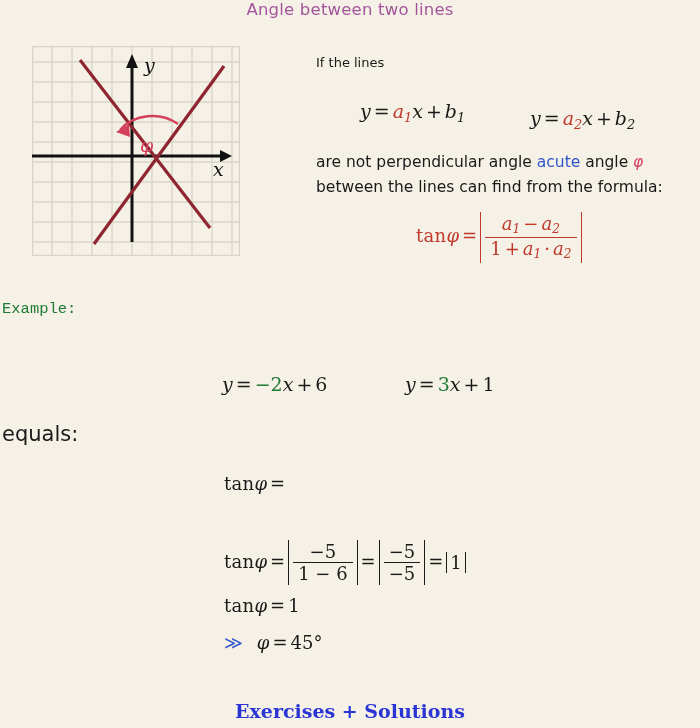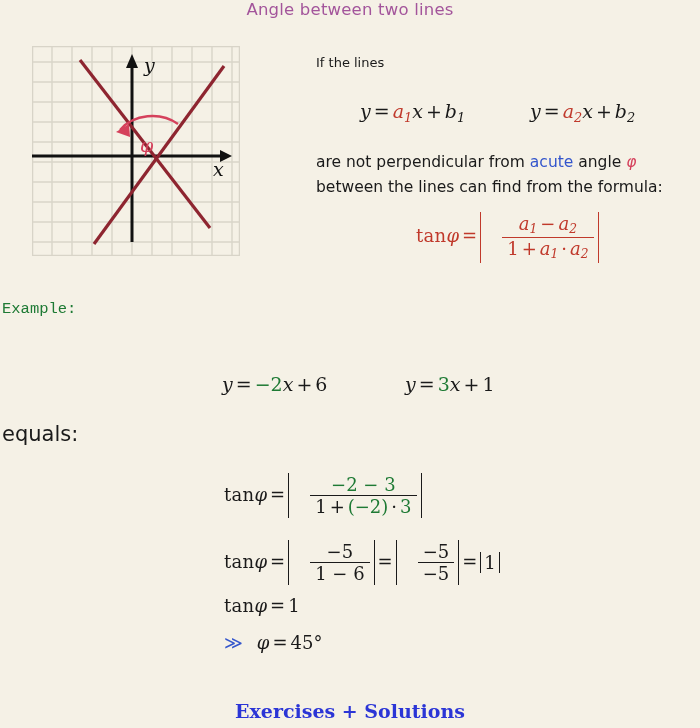--- a/index.html
+++ b/index.html
@@ -54,21 +54,21 @@
   }
   #line-eqs {
     position: absolute;
     left: 360px;
     top: 100px;
     width: 340px;
     font-family: "DejaVu Serif", serif;
     font-size: 19px;
   }
   #line-eqs .eq1 { position: absolute; left: 0px; top: 0px; white-space: nowrap;}
-  #line-eqs .eq2 { position: absolute; left: 170px; top: 0px; white-space: nowrap;}
+  #line-eqs .eq2 { position: absolute; left: 170px; top: 7px; white-space: nowrap;}
 
   #body-text {
     position: absolute;
     left: 316px;
     top: 150px;
     width: 392px;
     font-size: 15.5px;
     line-height: 1.62;
   }
   #main-formula {
@@ -143,21 +143,21 @@
     line-height: 1.18;
     margin: 0 1px;
   }
   .frac .num { display: block; padding: 0 5px; }
   .frac .den { display: block; padding: 0 5px; border-top: 1.3px solid currentColor; }
   .absbar {
     display: inline-block;
     vertical-align: middle;
     border-left: 1.3px solid currentColor;
     border-right: 1.3px solid currentColor;
-    padding: 1px 3px 1px 20px;
+    padding: 1px 3px 1px 3px;
   }
   .absbar-s {
     display: inline-block;
     vertical-align: middle;
     border-left: 1.3px solid currentColor;
     border-right: 1.3px solid currentColor;
     padding: 0px 3px;
   }
   .op { margin: 0 3px; }
   .tanop { font-style: normal; letter-spacing: 0.3px; }
@@ -240,42 +240,42 @@
   <div id="line-eqs">
     <div class="eq1">
       <span class="mi">y</span><span class="op">=</span><span class="mi red">a</span><span class="sub red">1</span><span class="mi">x</span><span class="op">+</span><span class="mi">b</span><span class="sub">1</span>
     </div>
     <div class="eq2">
       <span class="mi">y</span><span class="op">=</span><span class="mi red">a</span><span class="sub red">2</span><span class="mi">x</span><span class="op">+</span><span class="mi">b</span><span class="sub">2</span>
     </div>
   </div>
 
   <div id="body-text">
-    <span>are not perpendicular from </span><span class="blue">acute</span><span> angle </span><span class="mi pink">φ</span><span> between the lines can find from the formula:</span>
+    <span>are not perpendicular angle </span><span class="blue">acute</span><span> angle </span><span class="mi pink">φ</span><span> between the lines can find from the formula:</span>
   </div>
 
   <div id="main-formula">
     <span class="tanop">tan</span><span class="mi">φ</span><span class="op">=</span><span class="absbar"><span class="frac"><span class="num"><span class="mi">a</span><span class="sub">1</span><span class="op">−</span><span class="mi">a</span><span class="sub">2</span></span><span class="den"><span>1</span><span class="op">+</span><span class="mi">a</span><span class="sub">1</span><span class="op">·</span><span class="mi">a</span><span class="sub">2</span></span></span></span>
   </div>
 
   <div id="example-label">Example:</div>
 
   <div id="example-eqs">
     <div class="exeq1">
       <span class="mi">y</span><span class="op">=</span><span class="green">−2</span><span class="mi">x</span><span class="op">+</span><span>6</span>
     </div>
     <div class="exeq2">
       <span class="mi">y</span><span class="op">=</span><span class="green">3</span><span class="mi">x</span><span class="op">+</span><span>1</span>
     </div>
   </div>
 
   <div id="equals-label">equals:</div>
 
   <div class="step" id="step1">
-    <span class="tanop">tan</span><span class="mi">φ</span><span class="op">=</span><span class="absbar"><span class="frac"><span class="num green">−2 − 3</span><span class="den"><span>1</span><span class="op">+</span><span class="green">(−2)</span><span class="op">·</span><span class="green">3</span></span></span></span>
+    <span class="tanop">tan</span><span class="mi">φ</span><span class="op">=</span>
   </div>
 
   <div class="step" id="step2">
     <span class="tanop">tan</span><span class="mi">φ</span><span class="op">=</span><span class="absbar"><span class="frac"><span class="num">−5</span><span class="den">1 − 6</span></span></span><span class="op">=</span><span class="absbar"><span class="frac"><span class="num">−5</span><span class="den">−5</span></span></span><span class="op">=</span><span class="absbar-s"><span>1</span></span>
   </div>
 
   <div class="step" id="step3">
     <span class="tanop">tan</span><span class="mi">φ</span><span class="op">=</span><span>1</span>
   </div>
 

